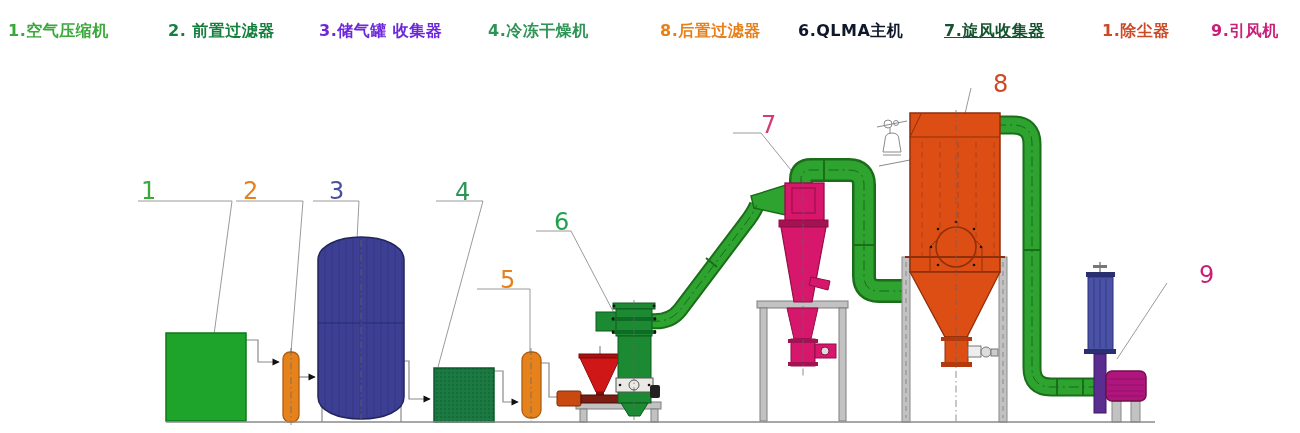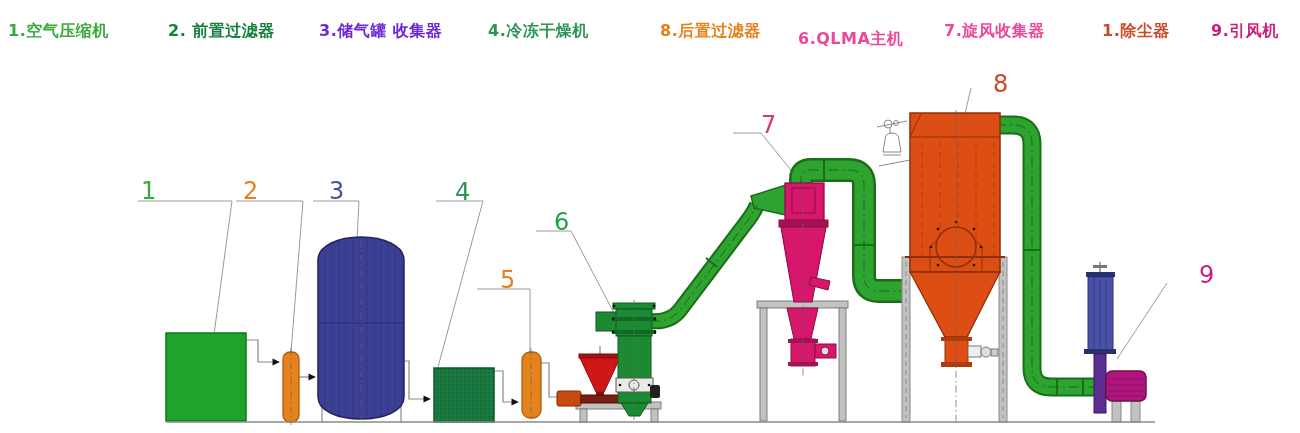--- a/index.html
+++ b/index.html
@@ -249,22 +249,22 @@
 
     <line x1="166" y1="422" x2="1155" y2="422" stroke="#8a8a8a" stroke-width="1.5"></line>
   </svg>
 
   <div>
     <span class="legend-item" style="left: 8px; color: rgb(58, 168, 58);">1.空气压缩机</span>
     <span class="legend-item" style="left: 168px; color: #15803d;">2. 前置过滤器</span>
     <span class="legend-item" style="left: 319px; color: #6d28d9;">3.储气罐 收集器</span>
     <span class="legend-item" style="left: 488px; color: rgb(46, 148, 85);">4.冷冻干燥机</span>
     <span class="legend-item" style="left: 660px; color: rgb(230, 128, 26);">8.后置过滤器</span>
-    <span class="legend-item" style="left: 798px; color: #ec4899; margin-top: 8px;">6.QLMA主机</span>
-    <span class="legend-item" style="left: 944px; color: #ec4899;">7.旋风收集器</span>
+    <span class="legend-item" style="left: 798px; color: #0f172a;">6.QLMA主机</span>
+    <span class="legend-item" style="left: 944px; color: #14532d; text-decoration: underline;">7.旋风收集器</span>
     <span class="legend-item" style="left: 1102px; color: rgb(205, 74, 40);">1.除尘器</span>
     <span class="legend-item" style="left: 1211px; color: rgb(200, 31, 120);">9.引风机</span>
   </div>
 
   <div>
     <span class="callout" style="left: 141px; top: 179px; color: rgb(58, 168, 58);">1</span>
     <span class="callout" style="left: 243px; top: 179px; color: rgb(230, 128, 26);">2</span>
     <span class="callout" style="left: 329px; top: 179px; color: rgb(74, 79, 157);">3</span>
     <span class="callout" style="left: 455px; top: 180px; color: rgb(46, 148, 85);">4</span>
     <span class="callout" style="left: 500px; top: 268px; color: rgb(230, 128, 26);">5</span>

